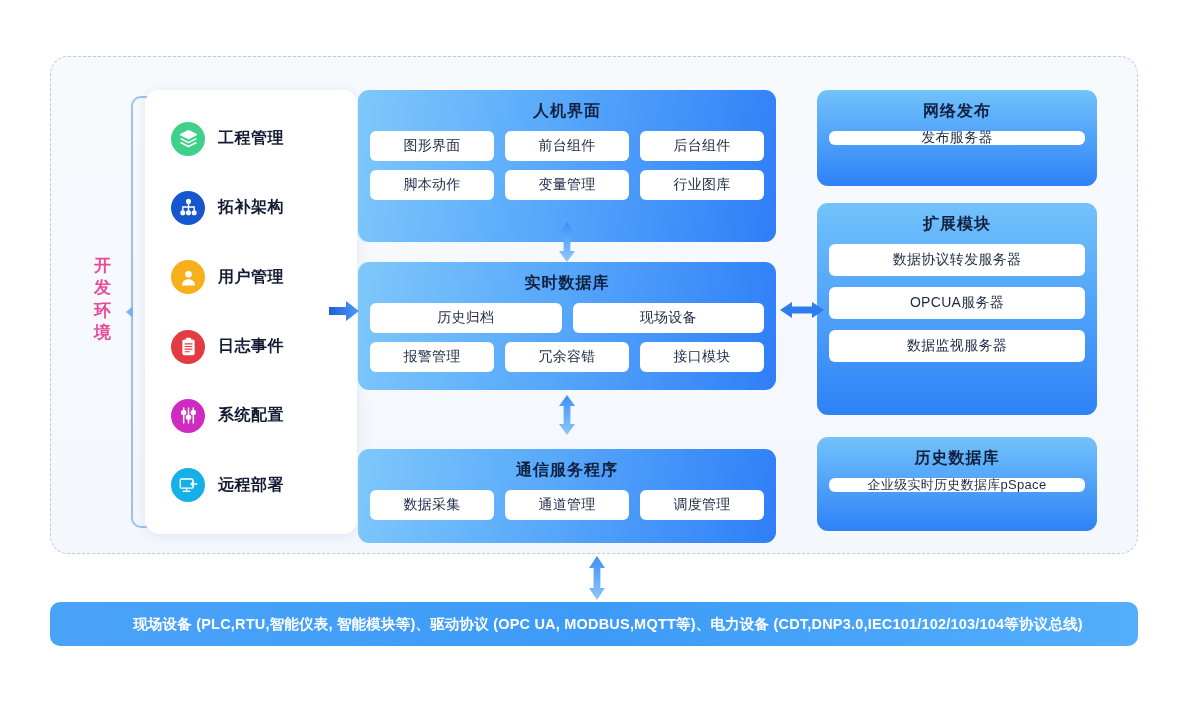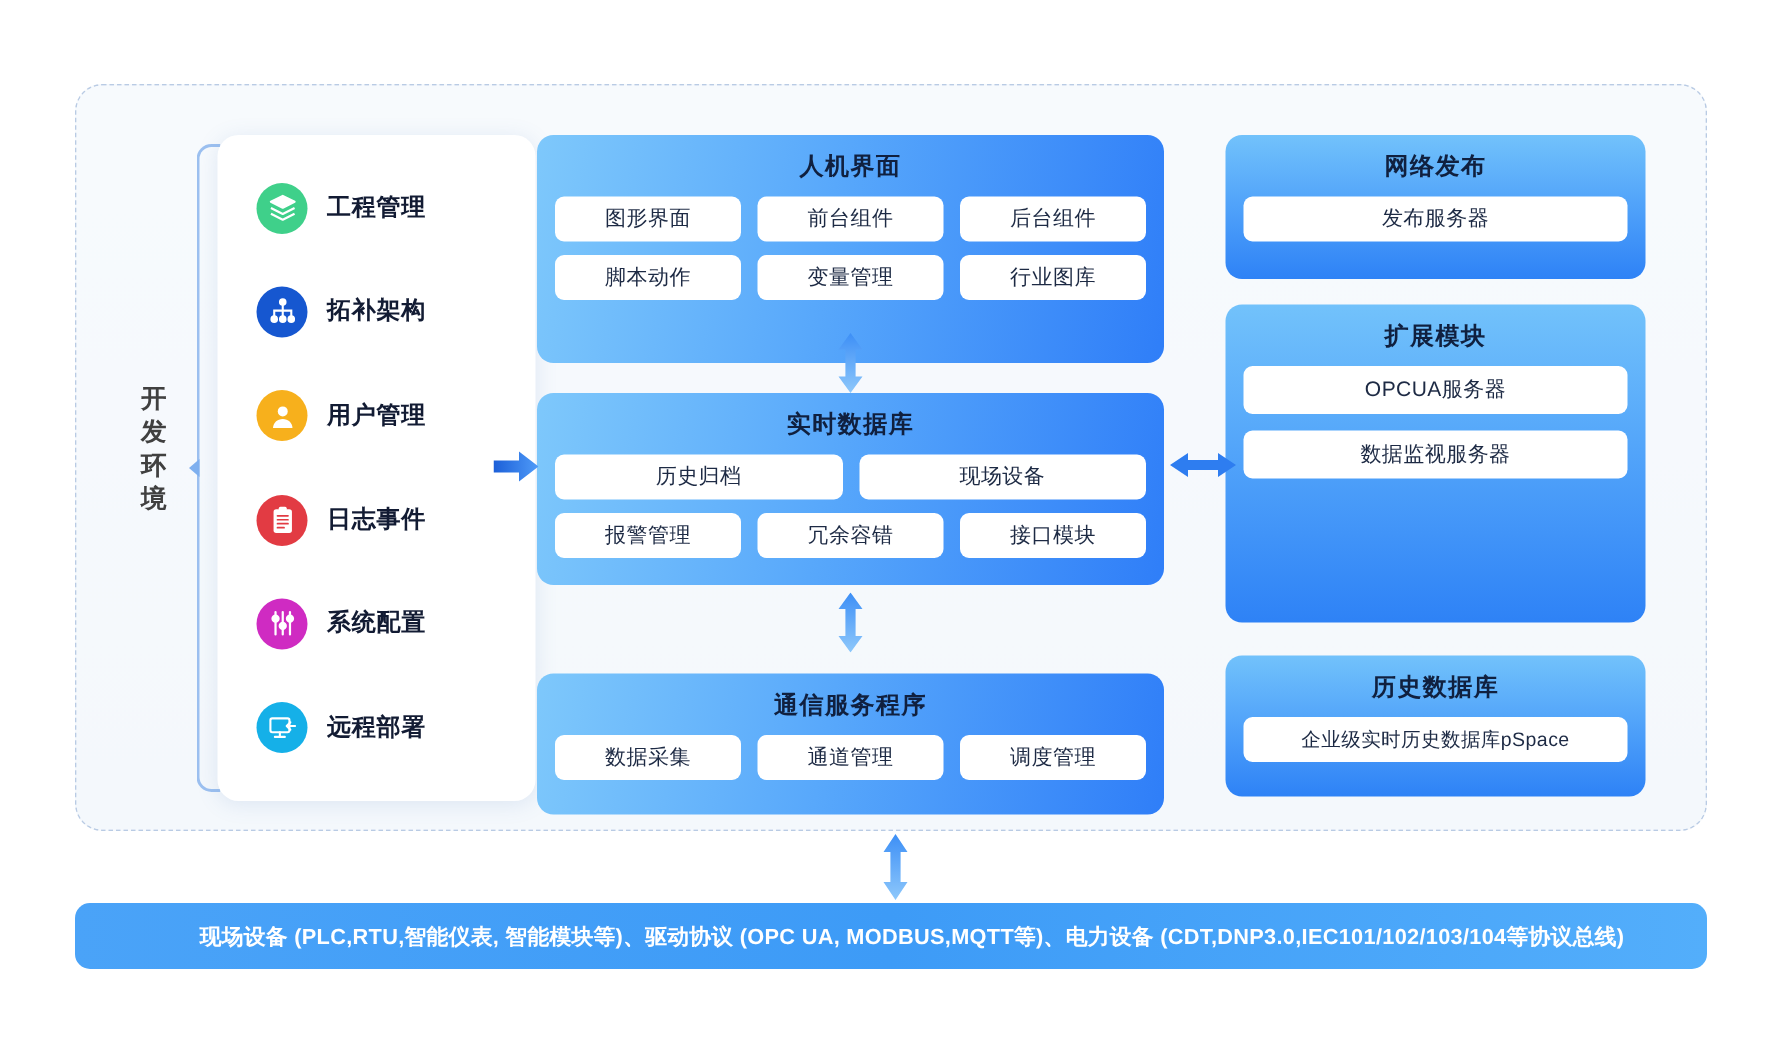--- a/index.html
+++ b/index.html
@@ -22,21 +22,21 @@
     background: linear-gradient(180deg,#f7fafd 0%, #f4f8fc 100%);
   }
 
   
   .env-label {
     position: absolute;
     left: 86px; top: 255px;
     width: 34px;
     font-size: 17px;
     font-weight: 700;
-    color: #404040;
+    color: #ec4899;
     line-height: 1.32;
     text-align: center;
     letter-spacing: 1px;
   }
   .env-bracket {
     position: absolute;
     left: 131px; top: 96px;
     width: 16px; height: 432px;
     border-left: 2px solid #9cc0f0;
     border-top: 2px solid #9cc0f0;
@@ -131,21 +131,21 @@
 
   
   #panel-hmi    { left: 358px; top: 90px;  width: 418px; height: 152px; }
   #panel-rtdb   { left: 358px; top: 262px; width: 418px; height: 128px; }
   #panel-comm   { left: 358px; top: 449px; width: 418px; height: 94px; }
   #panel-web    { left: 817px; top: 90px;  width: 280px; height: 96px; }
   #panel-ext    { left: 817px; top: 203px; width: 280px; height: 212px; }
   #panel-hist   { left: 817px; top: 437px; width: 280px; height: 94px; }
 
   #panel-ext .chip { height: 32px; }
-  #panel-web .chip, #panel-hist .chip { height: 30px; }
+  #panel-web .chip, #panel-hist .chip { height: 14px; }
   #panel-hist .chip { font-size: 13px; }
 
   
   .arrow { position: absolute; }
 
   .arrow-v {
     width: 22px; height: 40px;
   }
   .arrow-h {
     width: 44px; height: 24px;
@@ -295,20 +295,21 @@
     </div>
   </div>
 
   <div class="panel v-grad" id="panel-web">
     <div class="panel-title">网络发布</div>
     <div class="chip">发布服务器</div>
   </div>
 
   <div class="panel v-grad" id="panel-ext">
     <div class="panel-title">扩展模块</div>
+    <div class="chip stack">数据协议转发服务器</div>
     <div class="chip stack">OPCUA服务器</div>
     <div class="chip stack">数据监视服务器</div>
   </div>
 
   <div class="panel v-grad" id="panel-hist">
     <div class="panel-title">历史数据库</div>
     <div class="chip wide">企业级实时历史数据库pSpace</div>
   </div>
 
   <div class="arrow arrow-v" id="arrow-hmi-rtdb">

